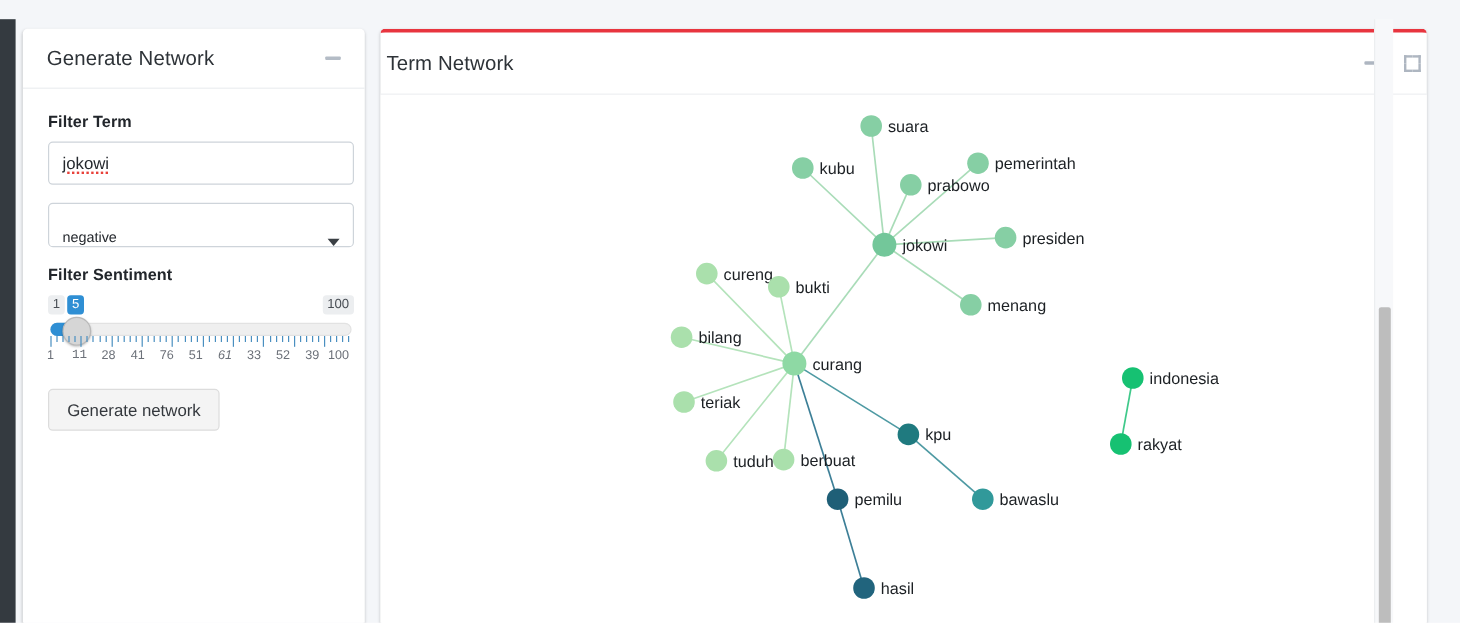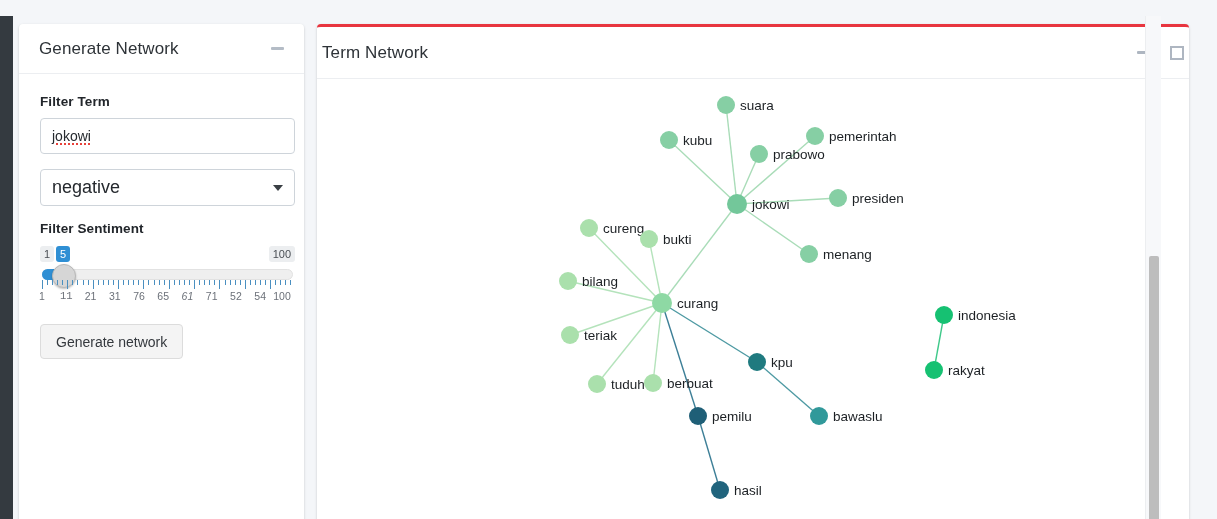--- a/index.html
+++ b/index.html
@@ -43,22 +43,22 @@
   .input-fake{
     width:100%;height:36px;box-sizing:border-box;
     border:1px solid #ced4da;border-radius:4px;
     padding:0 11px;font-size:14px;color:#25292e;background:#fff;
     display:flex;align-items:center;
   }
   .gap{height:15px;}
   .select-fake{
     width:100%;height:37px;box-sizing:border-box;
     border:1px solid #ced4da;border-radius:4px;
-    padding:0 11px;font-size:18px;color:#25292e;background:#fff;
-    display:flex;align-items:center;
+    padding:0 11px;font-size:12px;color:#25292e;background:#fff;
+    display:flex;align-items:flex-end;
   }
   .caret{
     margin-left:auto;width:0;height:0;
     border-left:5px solid transparent;border-right:5px solid transparent;
     border-top:6px solid #3a3f44;
   }
 
   
   .slider-wrap{position:relative;height:66px;margin-top:10px;}
   .tip{
@@ -216,28 +216,28 @@
             <div class="tick minor" style="left: 88.8889%;"></div>
             <div class="tick major" style="left: 90.9091%;"></div>
             <div class="tick minor" style="left: 92.9293%;"></div>
             <div class="tick minor" style="left: 94.9495%;"></div>
             <div class="tick minor" style="left: 96.9697%;"></div>
             <div class="tick minor" style="left: 98.9899%;"></div>
           </div>
         <div class="tick-labels" id="slider-tick-labels">
             <span class="tick-label" style="left: 2px;">1</span>
             <span class="tick-label" style="left: 26.2424px; font-family: Liberation Mono, monospace;">11</span>
-            <span class="tick-label" style="left: 50.4848px;">21</span>
-            <span class="tick-label" style="left: 74.7273px;">31</span>
+            <span class="tick-label" style="left: 50.4848px;">28</span>
+            <span class="tick-label" style="left: 74.7273px;">41</span>
             <span class="tick-label" style="left: 98.9697px;">76</span>
-            <span class="tick-label" style="left: 123.212px;">65</span>
+            <span class="tick-label" style="left: 123.212px;">51</span>
             <span class="tick-label" style="left: 147.455px; font-style: italic;">61</span>
-            <span class="tick-label" style="left: 171.697px;">71</span>
+            <span class="tick-label" style="left: 171.697px;">33</span>
             <span class="tick-label" style="left: 195.939px;">52</span>
-            <span class="tick-label" style="left: 220.182px;">54</span>
+            <span class="tick-label" style="left: 220.182px;">39</span>
             <span class="tick-label" style="left: 242px;">100</span>
           </div>
       </div>
 
       <button class="gen-btn">Generate network</button>
     </div>
   </div>
 
   <div class="right-card">
     <div class="right-head">

